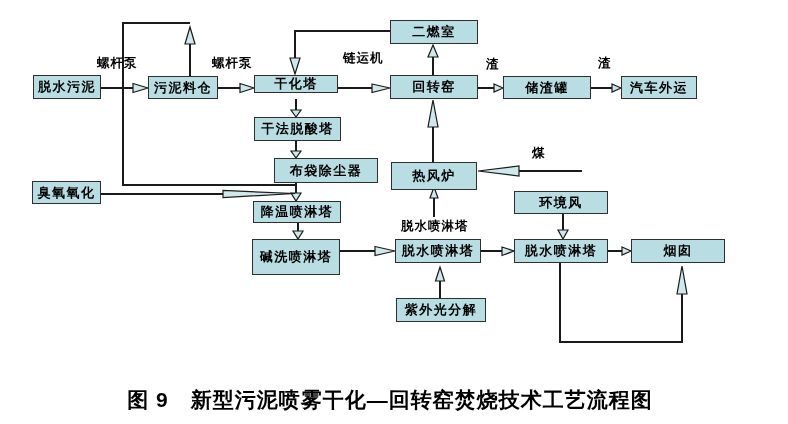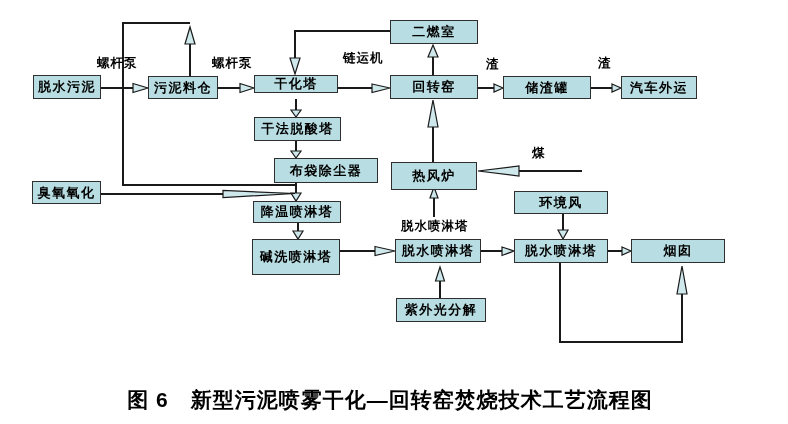--- a/index.html
+++ b/index.html
@@ -162,14 +162,14 @@
   <div class="node" id="b17">紫外光分解</div>
 
   <span class="elabel" id="e0">螺杆泵</span>
   <span class="elabel" id="e1">螺杆泵</span>
   <span class="elabel" id="e2">链运机</span>
   <span class="elabel" id="e3">渣</span>
   <span class="elabel" id="e4">渣</span>
   <span class="elabel" id="e5">煤</span>
   <span class="elabel" id="e6">脱水喷淋塔</span>
 
-  <div class="caption">图 6　新型污泥喷雾干化—回转窑焚烧技术工艺流程图</div>
+  <div class="caption">图 9　新型污泥喷雾干化—回转窑焚烧技术工艺流程图</div>
 </div>
 
 </body></html>

